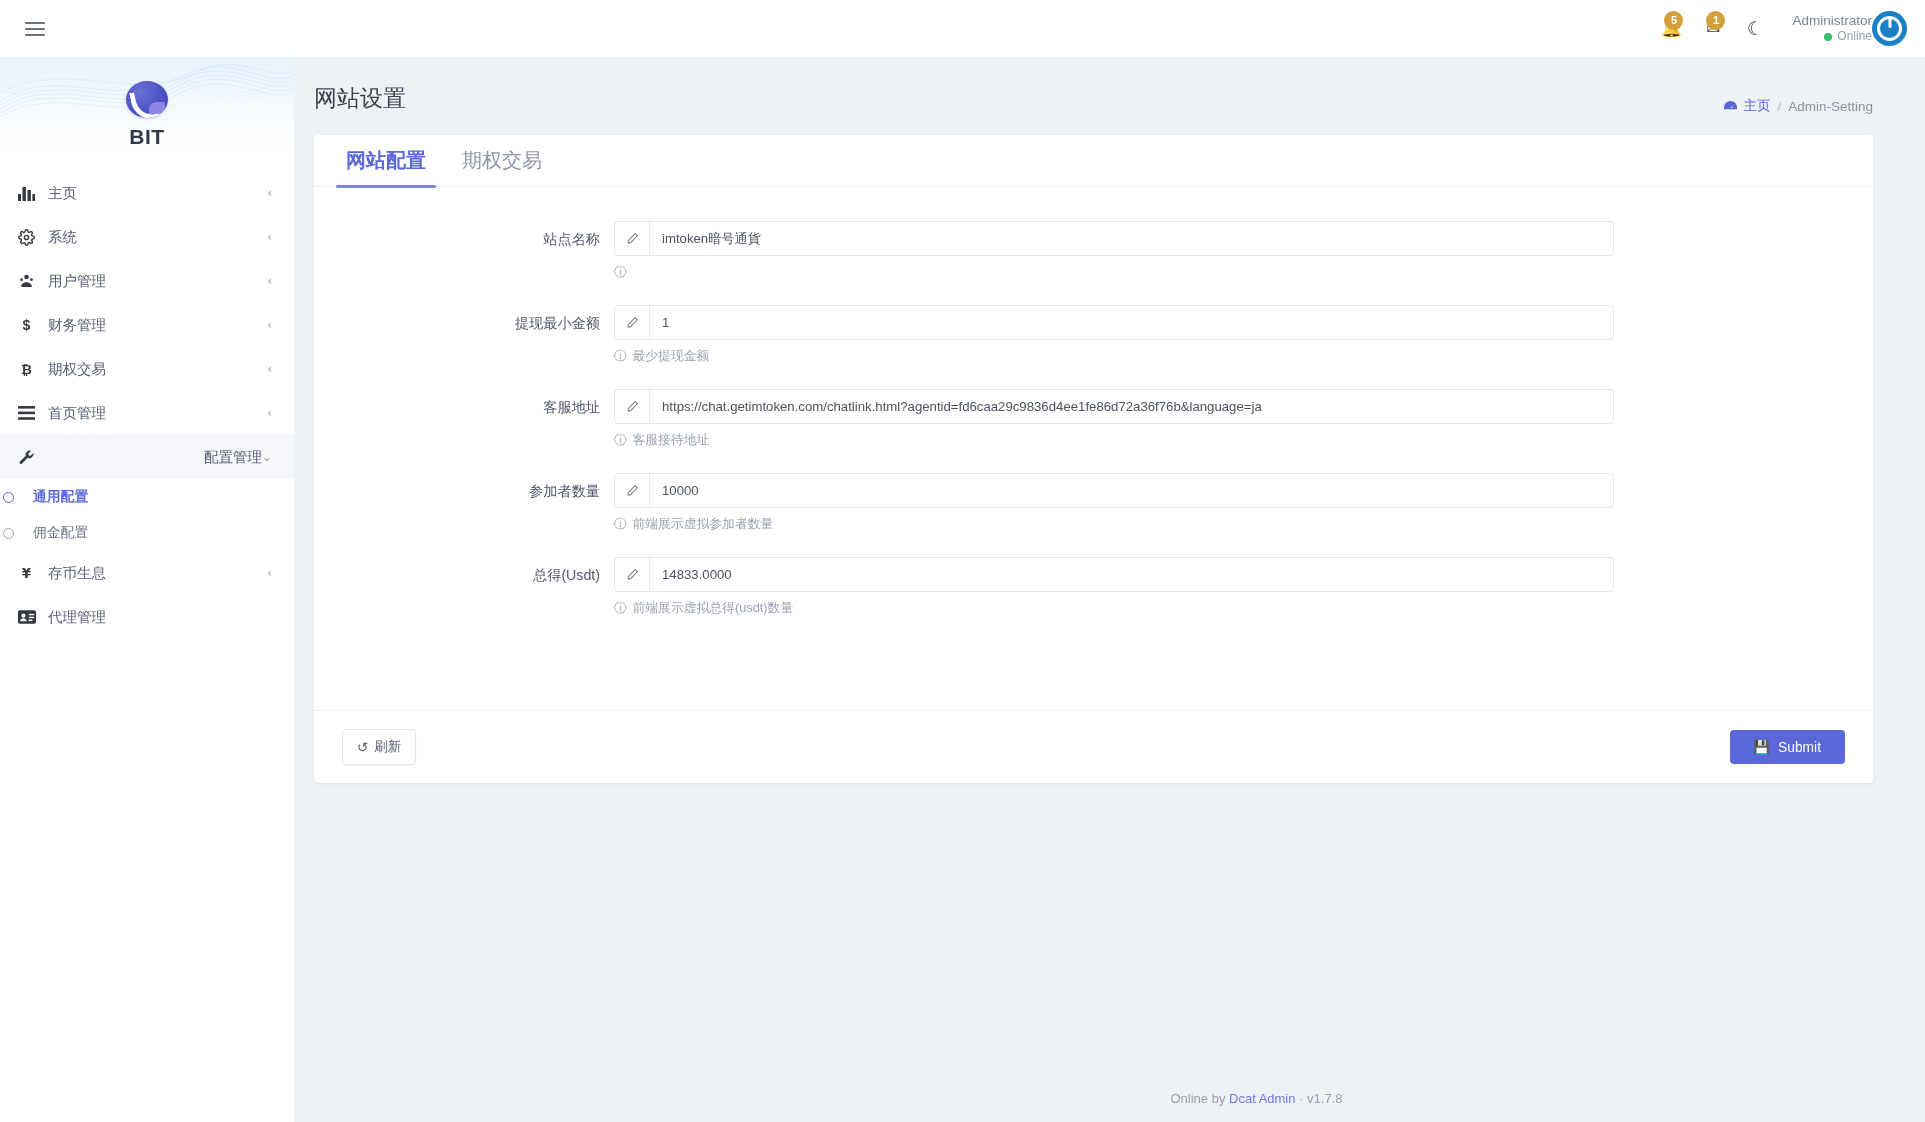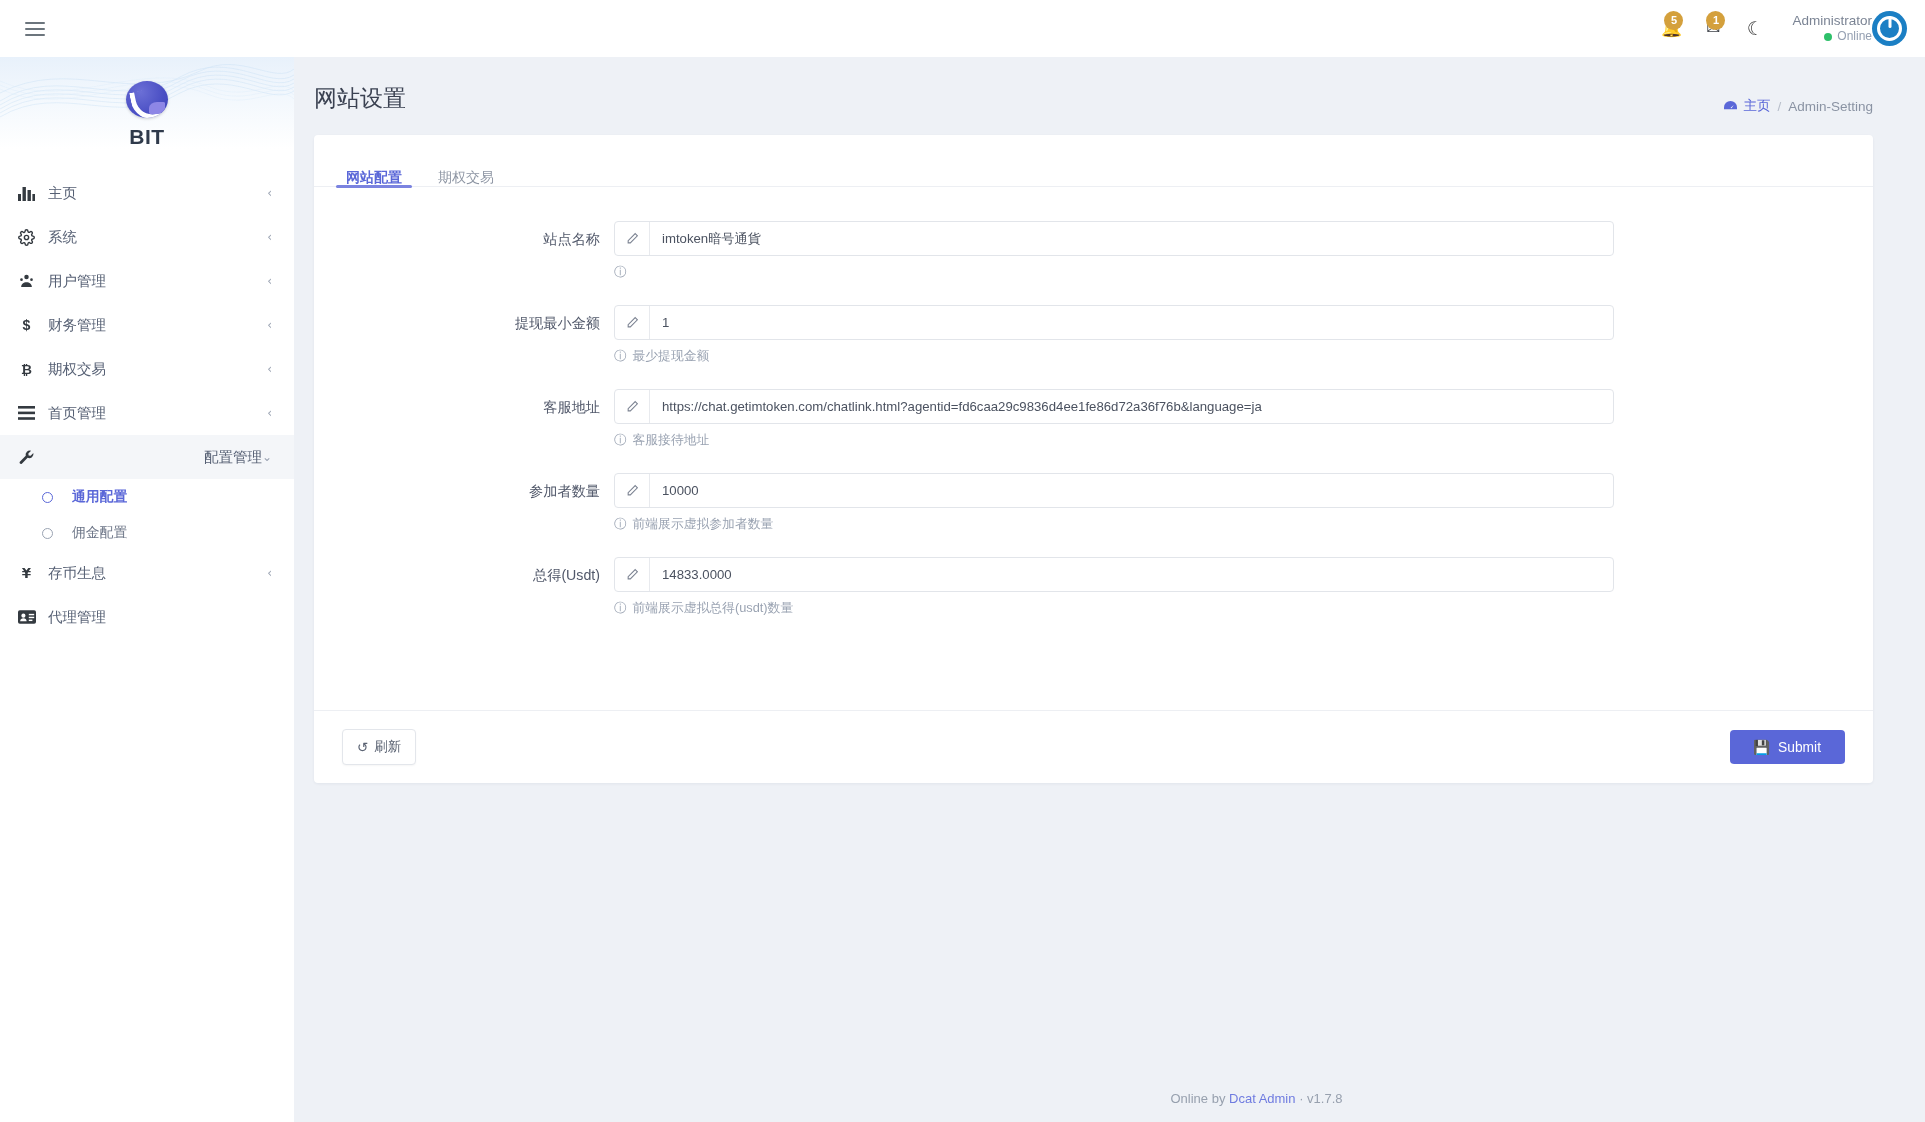--- a/index.html
+++ b/index.html
@@ -92,21 +92,21 @@
     color: #566074; font-size: 14.5px; position: relative;
   }
   .menu-item.active { background: #f4f6f9; text-align: right; }
   .menu-ico {
     width: 30px; min-width: 30px; display:flex; align-items:center; justify-content:flex-start;
     color: #343a40; font-size: 15px;
   }
   .menu-label { flex: 1; }
   .chev { color:#9aa3b2; font-size: 12px; font-family:"DejaVu Sans", sans-serif; }
   .sub-item {
-    display:flex; align-items:center; height: 36px; padding-left: 68px; font-size: 13.8px;
+    display:flex; align-items:center; height: 36px; padding-left: 29px; font-size: 13.8px;
     color:#6a7385; cursor:pointer;
   }
   .sub-item .circle {
     width: 11px; height: 11px; border-radius:50%; border: 1.4px solid #9aa3b2;
     margin-right: 19px; margin-left: -26px;
   }
   .sub-item.selected { color:#5a67d8; font-weight:600; }
   .sub-item.selected .circle { border-color:#5a67d8; }
 
   
@@ -118,22 +118,22 @@
   .bc-sep { color:#b6bdc9; }
   .bc-current { color:#8a93a3; }
 
   .card {
     margin: 20px 52px 0 20px; background:#fff; border-radius: 4px;
     box-shadow: 0 1px 3px rgba(20,30,60,.06);
     min-height: 648px; position: relative;
   }
   .tabs { display:flex; border-bottom: 1px solid #edeff3; padding: 0 28px; height: 52px; align-items:center; gap: 28px;}
   .tab {
-    font-size: 14px; color: #8d95a3; cursor:pointer; height: 52px; display:flex;
-    align-items:flex-end; position:relative; padding: 0 4px;
+    font-size: 20px; color: #8d95a3; cursor:pointer; height: 52px; display:flex;
+    align-items:center; position:relative; padding: 0 4px;
   }
   .tab.active { color:#5a67d8; font-weight:600; }
   .tab.active:after{
     content:""; position:absolute; left:-6px; right:-6px; bottom:-1px; height:3px; background:#7b83e0; border-radius:2px;
   }
 
   .form { padding: 34px 0 0 0; }
   .form-row { display:flex; margin-bottom: 24px; }
   .form-label {
     width: 300px; text-align:right; padding-right: 14px; padding-top: 9px;

